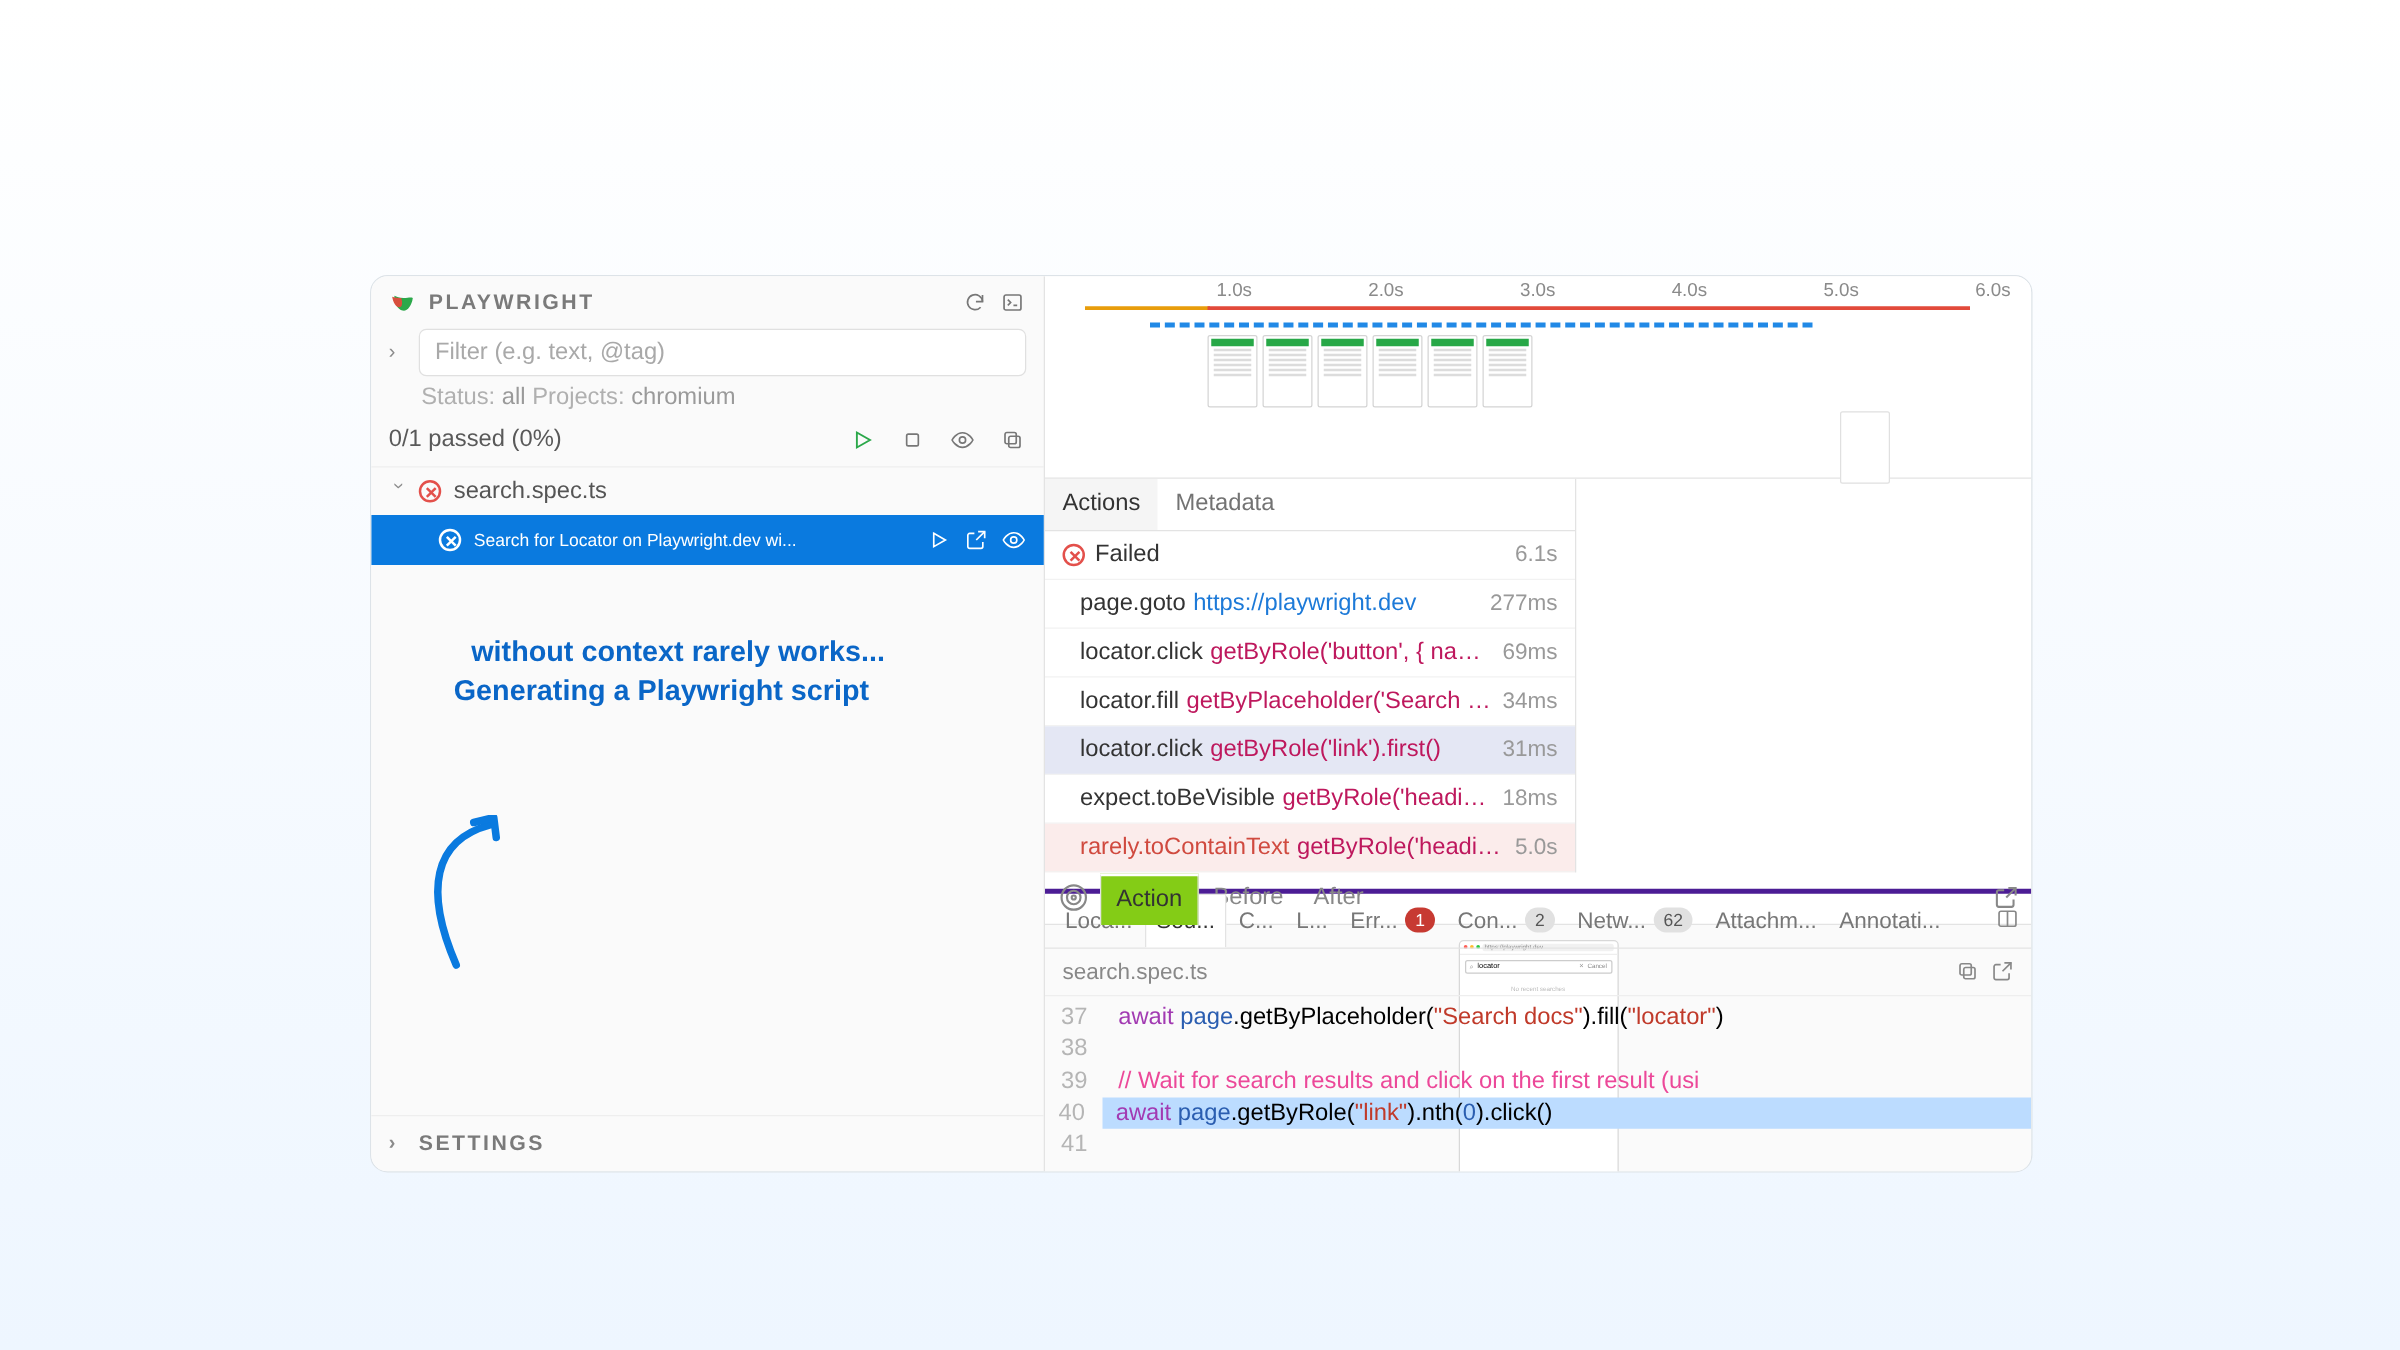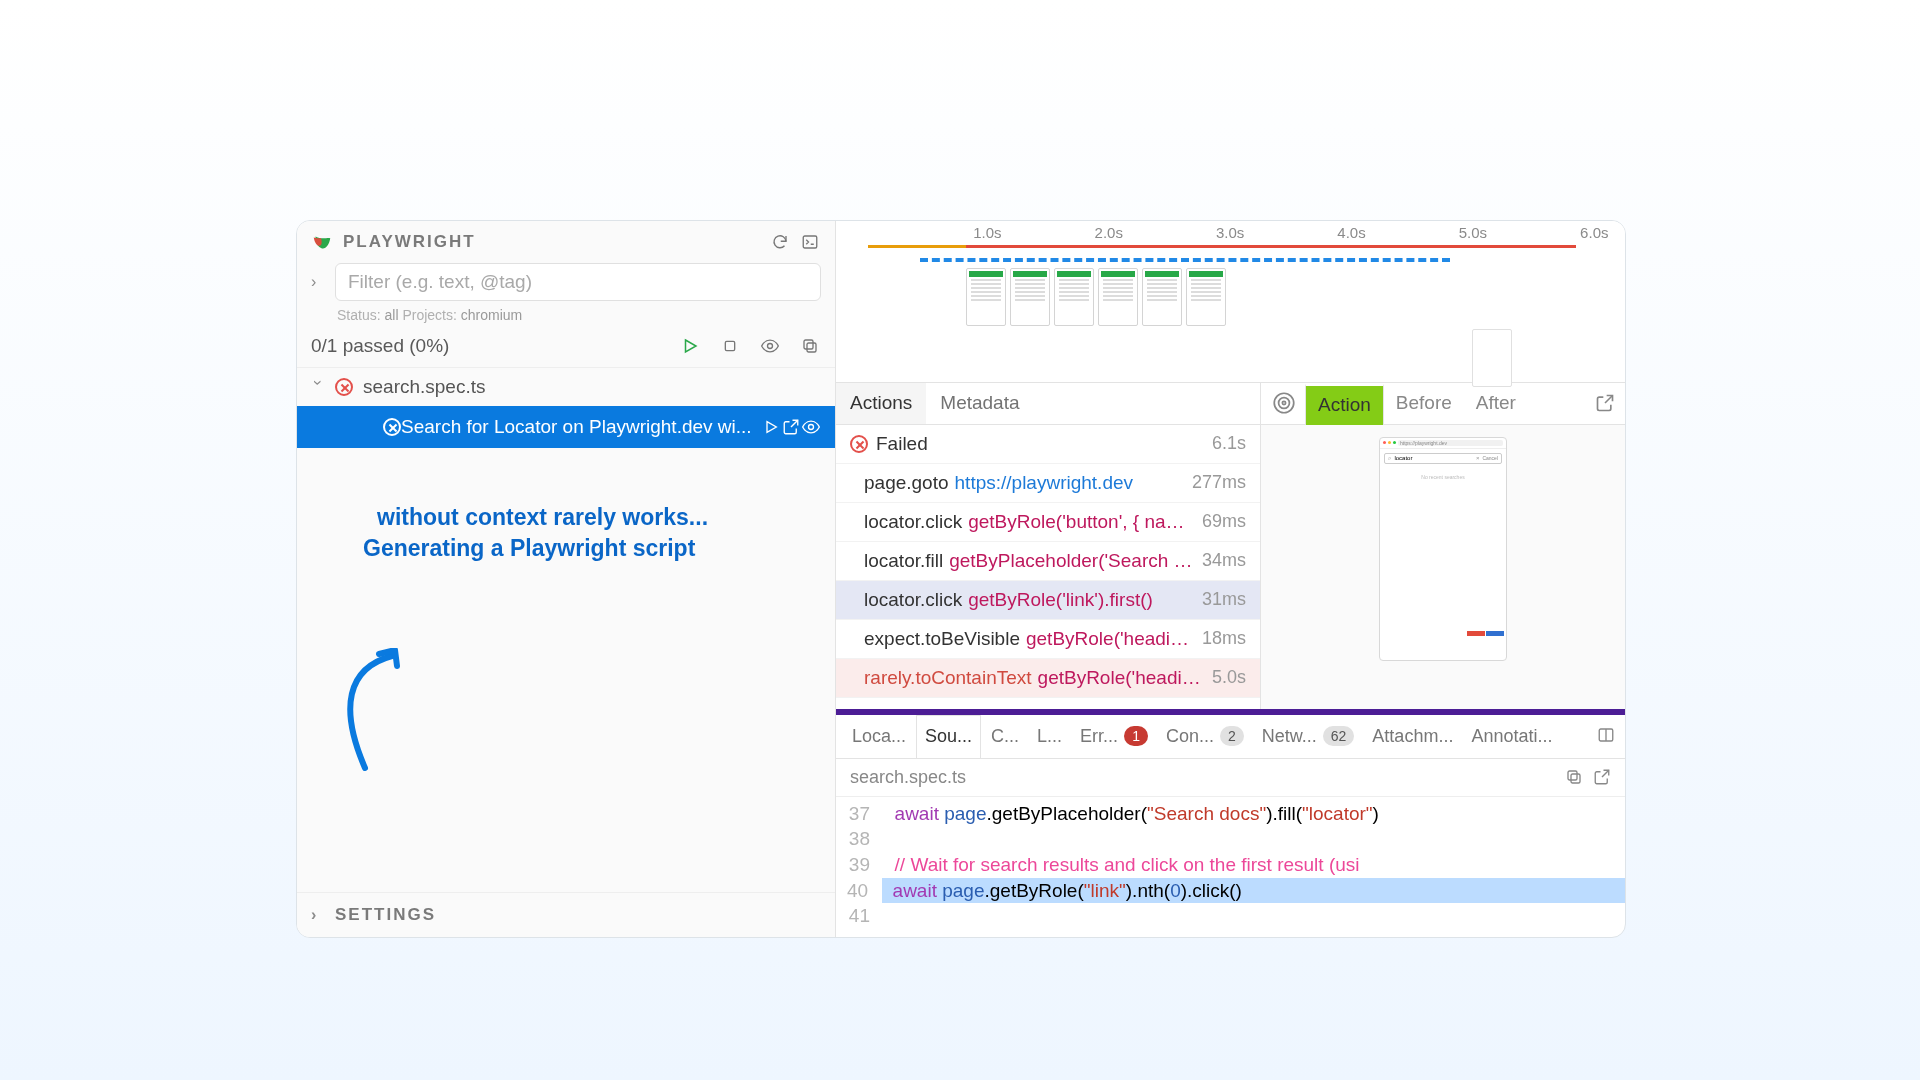--- a/index.html
+++ b/index.html
@@ -8,49 +8,49 @@
 .card { position: absolute; left: 66px; top: 70px; width: 1330px; height: 718px; border: 1px solid #dde3e8; border-radius: 14px; background: #fff; overflow: hidden; display: flex; }
 .sidebar { width: 539px; border-right: 1px solid #e3e3e3; display: flex; flex-direction: column; background: #fafafa; }
 .sb-header { display: flex; align-items: center; padding: 10px 14px 6px 14px; }
 .sb-header .logo { width: 22px; height: 22px; margin-right: 10px; }
 .sb-title { font-size: 17px; font-weight: 600; letter-spacing: 2px; color: #7a7a7a; flex: 1; }
 .sb-header .icon, .toolbar .icon { width: 22px; height: 22px; display: flex; align-items: center; justify-content: center; color: #777; margin-left: 8px; cursor: pointer; }
 .filter-row { padding: 4px 14px 0 14px; display: flex; align-items: center; gap: 10px; }
 .chev { color: #8b8b8b; font-size: 16px; width: 14px; }
 .filter-input { flex: 1; border: 1px solid #e0e0e0; border-radius: 6px; padding: 7px 12px; font-size: 19px; color: #444; background: #fff; }
 .filter-input::placeholder { color: #a9a9a9; }
-.status-row { padding: 6px 14px 4px 40px; font-size: 14px; color: #b0b0b0; }
+.status-row { padding: 6px 14px 4px 40px; font-size: 19px; color: #b0b0b0; }
 .status-row .v { color: #9a9a9a; }
 .passrow { display: flex; align-items: flex-end; padding: 8px 14px 10px 14px; font-size: 19px; color: #595959; }
 .passrow .txt { flex: 1; }
 .toolbar { display: flex; align-items: center; gap: 10px; }
 .file-row { display: flex; align-items: center; padding: 8px 14px; border-top: 1px solid #eee; font-size: 19px; color: #555; gap: 10px; }
 .fail-icon { width: 18px; height: 18px; border: 2px solid #e3504b; border-radius: 50%; position: relative; display: inline-block; }
 .fail-icon::before, .fail-icon::after { content: ""; position: absolute; left: 3px; top: 7px; width: 10px; height: 2px; background: #e3504b; }
 .fail-icon::before { transform: rotate(45deg); } .fail-icon::after { transform: rotate(-45deg); }
-.test-row { background: #0a7adf; color: #fff; display: flex; align-items: center; padding: 10px 14px 10px 86px; font-size: 19px; }
+.test-row { background: #0a7adf; color: #fff; display: flex; align-items: center; padding: 10px 14px 10px 54px; font-size: 14px; gap: 10px; }
 .test-row .name { flex: 1; white-space: nowrap; overflow: hidden; text-overflow: ellipsis; }
 .test-row .fail-icon { border-color: #fff; } .test-row .fail-icon::before, .test-row .fail-icon::after { background: #fff; }
 .test-row .icon { color: #fff; width: 20px; height: 20px; display: flex; align-items: center; justify-content: center; cursor: pointer; }
 .anno-arrow { position: absolute; left: 20px; top: 200px; width: 90px; height: 140px; pointer-events: none; }
 .anno-text { position: absolute; font-family: "Comic Sans MS", cursive; color: #0a66c7; font-size: 23px; line-height: 1.35; font-weight: 600; }
 .settings-row { margin-top: auto; border-top: 1px solid #eee; padding: 12px 14px; font-size: 17px; letter-spacing: 2px; color: #7a7a7a; display: flex; align-items: center; gap: 10px; font-weight: 600; }
 .main { flex: 1; display: flex; flex-direction: column; min-width: 0; }
 .timeline { height: 162px; border-bottom: 1px solid #e3e3e3; position: relative; background: #fff; }
 .tick { position: absolute; top: 3px; font-size: 15px; color: #8a8a8a; transform: translateX(-50%); }
 .tl-line { position: absolute; height: 3px; }
 .tl-line.orange { background: #e89d0b; }
 .tl-line.red { background: #e24a3b; }
 .tl-dash { position: absolute; top: 37px; height: 4px; border-top: 4px dashed #2189e6; }
 .thumbrow { position: absolute; top: 47px; display: flex; gap: 4px; }
 .thumb { width: 40px; height: 58px; border: 1px solid #d4d4d4; border-radius: 2px; background: #fff; overflow: hidden; }
 .thumb .bar { height: 6px; background: #27a847; margin: 2px 2px 2px 2px; }
 .thumb .ln { height: 2px; background: #dcdcdc; margin: 2px 4px; }
 .thumb2 { position: absolute; width: 40px; height: 58px; border: 1px solid #e0e0e0; border-radius: 2px; background: #fff; }
-.midrow { display: flex; border-bottom: 6px solid #4c1d95; height: 332px; min-height: 0; }
+.midrow { display: flex; border-bottom: 4px solid #4c1d95; height: 332px; min-height: 0; flex-direction: column; }
 .actions { width: 425px; border-right: 1px solid #e3e3e3; display: flex; flex-direction: column; min-width: 0; }
 .tabbar { display: flex; align-items: center; border-bottom: 1px solid #e3e3e3; height: 42px; }
 .tab { padding: 0 14px; height: 100%; display: flex; align-items: center; font-size: 19px; color: #737373; cursor: pointer; }
 .tab.active { color: #333; background: #f5f5f5; }
 .action-list { flex: 1; overflow: hidden; }
 .action-item { display: flex; align-items: center; padding: 8px 14px 8px 28px; font-size: 19px; border-bottom: 1px solid #f2f2f2; }
 .action-item .method { color: #333; margin-right: 6px; }
 .action-item .locator { color: #be185d; flex: 1; white-space: nowrap; overflow: hidden; text-overflow: ellipsis; }
 .action-item .dur { color: #999; font-size: 18px; margin-left: 6px; }
 .action-item.failed-head { padding-left: 14px; }

